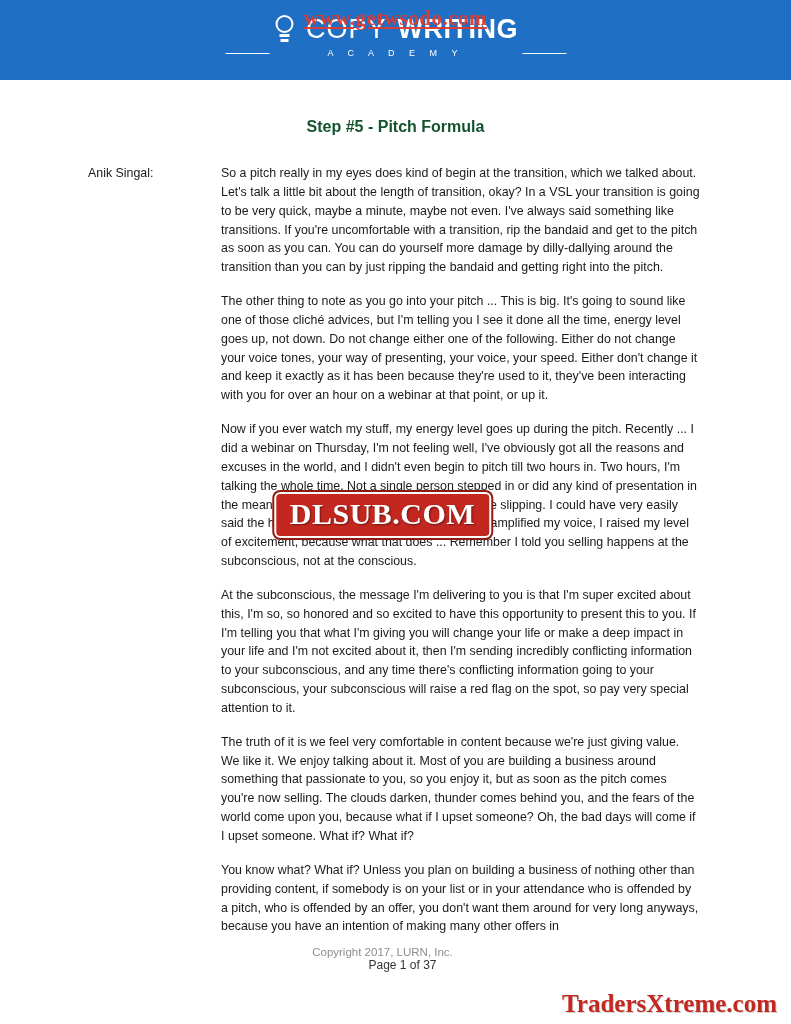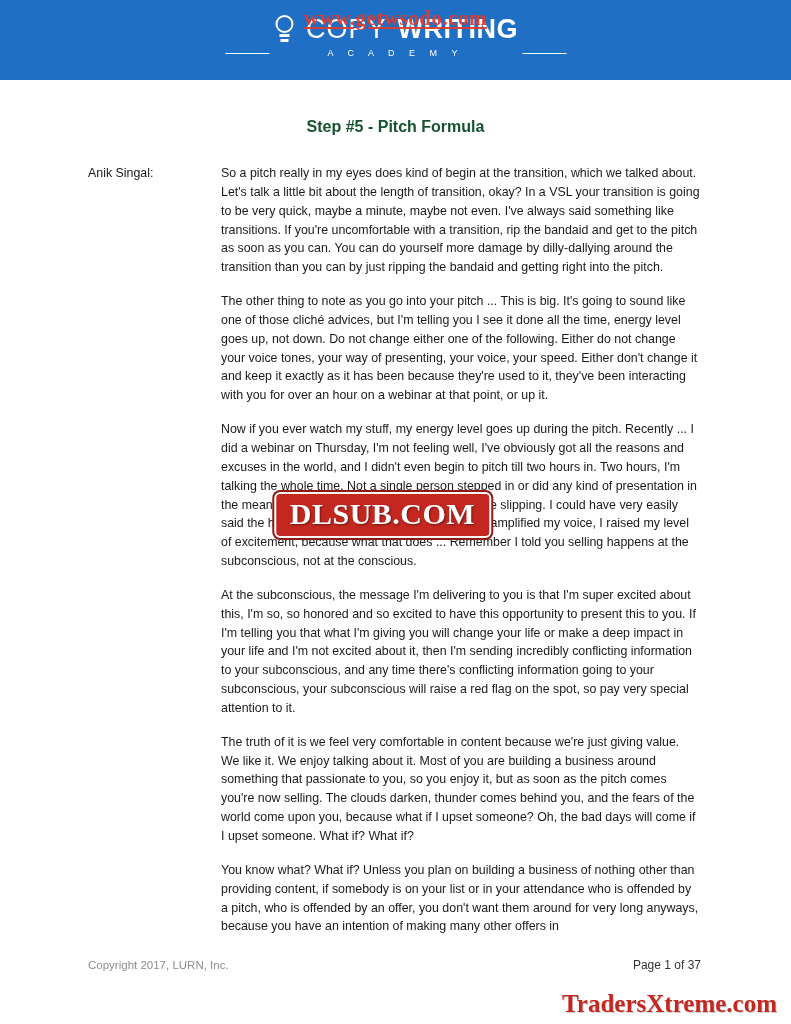--- a/index.html
+++ b/index.html
@@ -195,26 +195,27 @@
     text-shadow: 1px 1px 2px rgba(0,0,0,0.45);
     white-space: nowrap;
   }
 
   
   .footer {
     position: absolute;
     left: 0;
     right: 0;
     bottom: 52px;
-    padding: 0 90px 0 88px;
+    padding: 0 90px 0 64px;
     display: flex;
     justify-content: space-between;
     align-items: center;
     font-size: 11.5px;
     color: #8d8d8d;
+    flex-direction: column;
   }
   .footer .page-num {
     color: #333333;
     font-size: 12px;
     margin-left: 40px;
   }
 
   .wm-traders {
     position: absolute;
     right: 14px;

